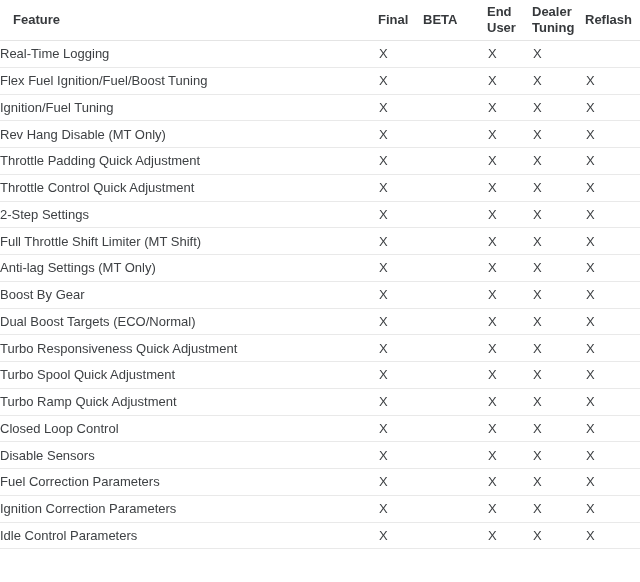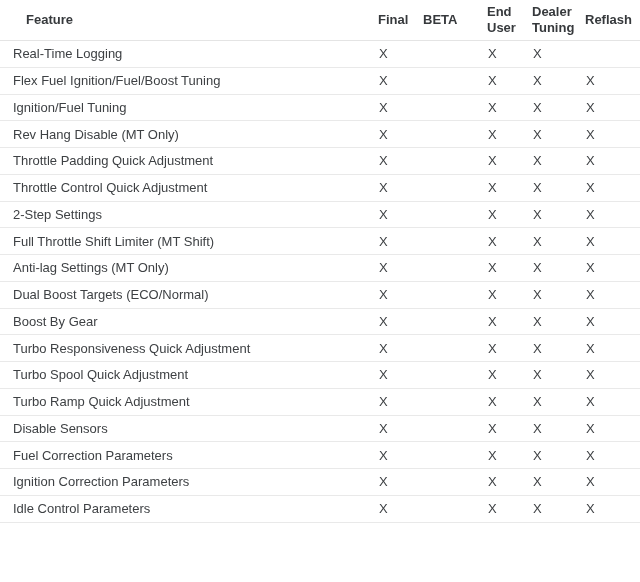--- a/index.html
+++ b/index.html
@@ -31,36 +31,35 @@
     font-weight: bold;
     color: #36393c;
     text-align: left;
     vertical-align: middle;
     line-height: 16px;
     padding: 0;
     border-bottom: 1px solid #e4e4e4;
     white-space: normal;
   }
   thead th.feature-col {
-    padding-left: 26px;
+    padding-left: 13px;
   }
   tbody td {
     height: 25.76px;
     font-size: 13px;
     font-weight: normal;
     color: #3e4144;
     text-align: left;
     vertical-align: middle;
     padding: 0;
     border-bottom: 1px solid #e9e9e9;
     white-space: nowrap;
     overflow: hidden;
   }
   tbody td.feature-col {
-    padding-left: 13px;
   }
   tbody td.mark-col {
     padding-left: 1px;
   }
 </style>
 </head>
 <body>
 
 <table class="feature-table">
   <colgroup>
@@ -148,53 +147,61 @@
       </tr>
       <tr>
         <td class="feature-col">Anti-lag Settings (MT Only)</td>
         <td class="mark-col">X</td>
         <td class="mark-col"></td>
         <td class="mark-col">X</td>
         <td class="mark-col">X</td>
         <td class="mark-col">X</td>
       </tr>
       <tr>
+        <td class="feature-col">Boost By Gear</td>
+        <td class="mark-col">X</td>
+        <td class="mark-col"></td>
+        <td class="mark-col">X</td>
+        <td class="mark-col">X</td>
+        <td class="mark-col">X</td>
+      </tr>
+      <tr>
         <td class="feature-col">Dual Boost Targets (ECO/Normal)</td>
         <td class="mark-col">X</td>
         <td class="mark-col"></td>
         <td class="mark-col">X</td>
         <td class="mark-col">X</td>
         <td class="mark-col">X</td>
       </tr>
       <tr>
-        <td class="feature-col">Boost By Gear</td>
-        <td class="mark-col">X</td>
-        <td class="mark-col"></td>
-        <td class="mark-col">X</td>
-        <td class="mark-col">X</td>
-        <td class="mark-col">X</td>
-      </tr>
-      <tr>
         <td class="feature-col">Turbo Responsiveness Quick Adjustment</td>
         <td class="mark-col">X</td>
         <td class="mark-col"></td>
         <td class="mark-col">X</td>
         <td class="mark-col">X</td>
         <td class="mark-col">X</td>
       </tr>
       <tr>
         <td class="feature-col">Turbo Spool Quick Adjustment</td>
         <td class="mark-col">X</td>
         <td class="mark-col"></td>
         <td class="mark-col">X</td>
         <td class="mark-col">X</td>
         <td class="mark-col">X</td>
       </tr>
       <tr>
         <td class="feature-col">Turbo Ramp Quick Adjustment</td>
+        <td class="mark-col">X</td>
+        <td class="mark-col"></td>
+        <td class="mark-col">X</td>
+        <td class="mark-col">X</td>
+        <td class="mark-col">X</td>
+      </tr>
+      <tr>
+        <td class="feature-col">Closed Loop Control</td>
         <td class="mark-col">X</td>
         <td class="mark-col"></td>
         <td class="mark-col">X</td>
         <td class="mark-col">X</td>
         <td class="mark-col">X</td>
       </tr>
       <tr>
         <td class="feature-col">Disable Sensors</td>
         <td class="mark-col">X</td>
         <td class="mark-col"></td>

